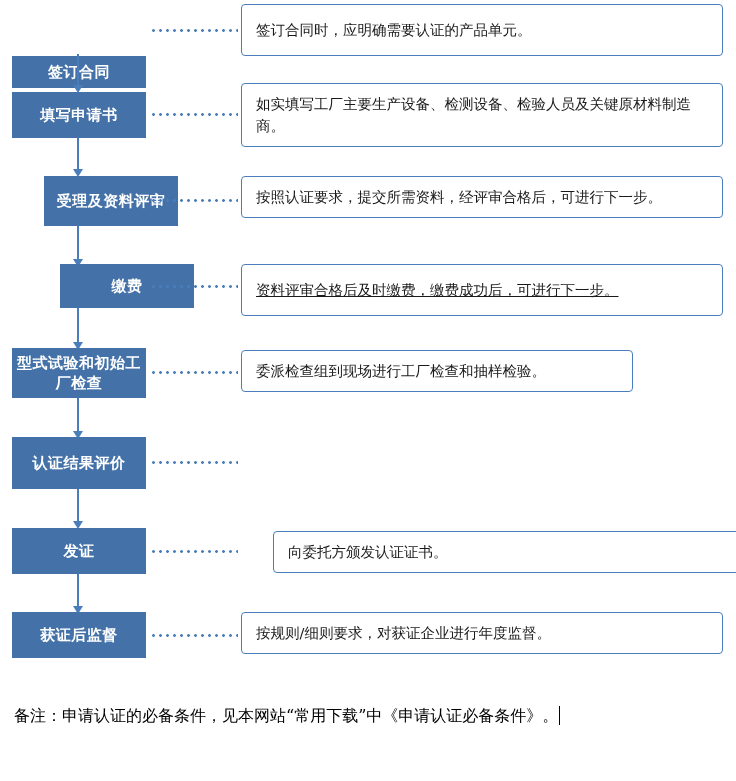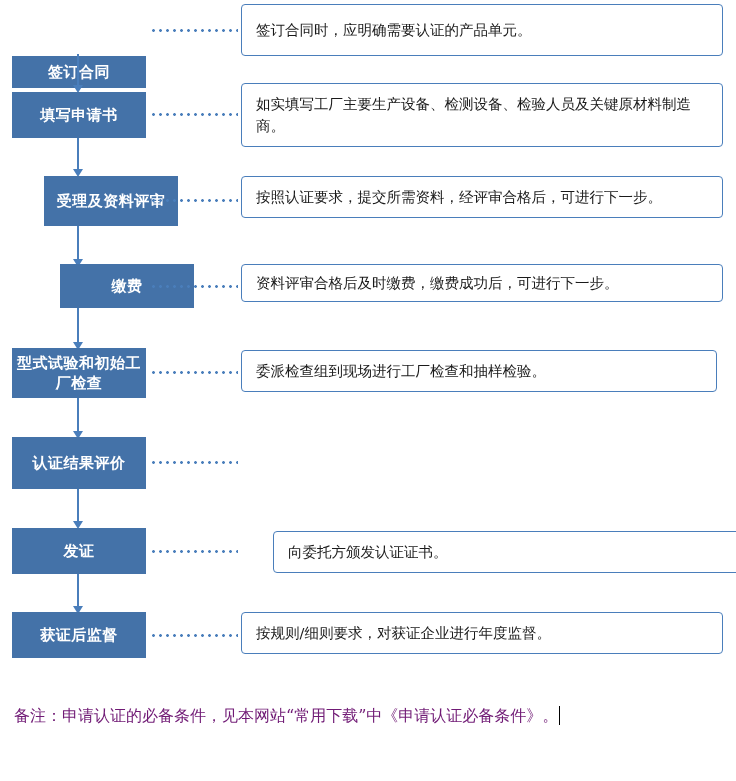--- a/index.html
+++ b/index.html
@@ -89,21 +89,21 @@
     border-top: 8px solid #4a7ebb;
   }
 
   
   .footer-note {
     position: absolute;
     left: 14px;
     top: 700px;
     width: 700px;
     font-size: 16px;
-    color: #701a75;
+    color: #000000;
     line-height: 2.0;
     font-family: "DejaVu Serif", "Liberation Serif", serif;
   }
   .caret {
     display: inline-block;
     width: 1px;
     height: 19px;
     background: #000000;
     vertical-align: -4px;
     margin-left: 1px;
@@ -138,30 +138,30 @@
   <div class="dots" style="left:150px;top:199px;width:88px;"></div>
   <div class="note-box" style="top:176px;height:42px;width:482px;">
       <span>按照认证要求，提交所需资料，经评审合格后，可进行下一步。</span>
     </div>
   <div class="arrow" style="top:226px;height:34px;"></div>
 
   <div class="step-box" style="top:264px;height:44px;margin-left:48px;">
       <span>缴费</span>
     </div>
   <div class="dots" style="left:150px;top:285px;width:88px;"></div>
-  <div class="note-box" style="top:264px;height:38px;width:482px;">
+  <div class="note-box" style="top:264px;height:52px;width:482px;text-decoration:underline;">
       <span>资料评审合格后及时缴费，缴费成功后，可进行下一步。</span>
     </div>
   <div class="arrow" style="top:308px;height:35px;"></div>
 
   <div class="step-box two-line" style="top:348px;height:50px;">
       <span>型式试验和初始工厂检查</span>
     </div>
   <div class="dots" style="left:150px;top:371px;width:88px;"></div>
-  <div class="note-box" style="top:350px;height:42px;width:476px;">
+  <div class="note-box" style="top:350px;height:42px;width:392px;">
       <span>委派检查组到现场进行工厂检查和抽样检验。</span>
     </div>
   <div class="arrow" style="top:398px;height:34px;"></div>
 
   <div class="step-box two-line" style="top:437px;height:52px;">
       <span>认证结果评价</span>
     </div>
   <div class="dots" style="left:150px;top:461px;width:88px;"></div>
   <div class="arrow" style="top:489px;height:33px;"></div>
 

